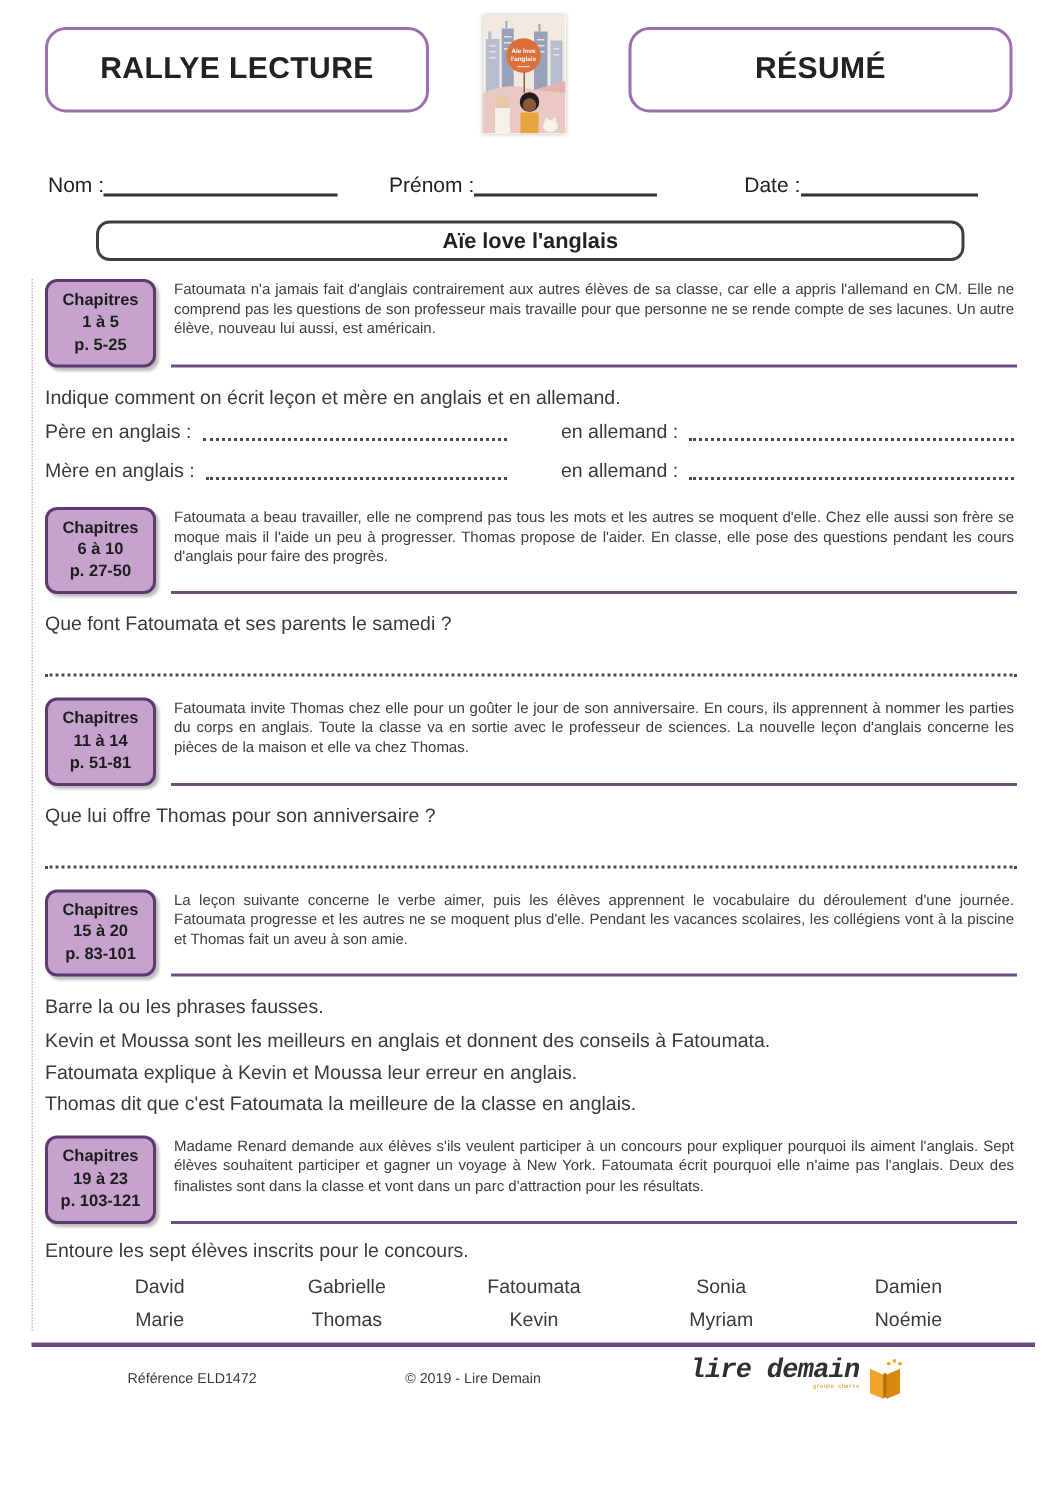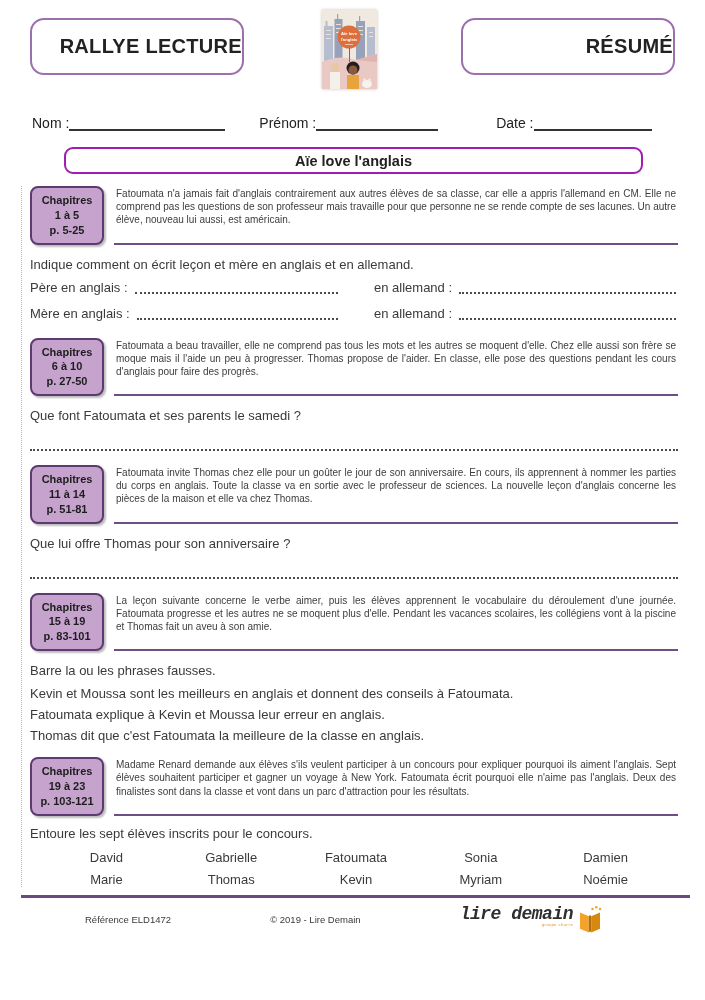--- a/index.html
+++ b/index.html
@@ -2,34 +2,34 @@
 <html lang="fr"><head>
 <meta charset="utf-8">
 <style>
   * { margin:0; padding:0; box-sizing:border-box; }
   html,body { background:#ffffff; }
   body { font-family:"Liberation Sans", sans-serif; color:#3a3a3a; }
   .page { position:relative; width:705px; height:1000px; background:#fff; overflow:hidden; padding-top:18px; }
 
   
   .header-row { display:flex; justify-content:space-between; align-items:flex-start; padding:0 30px; height:58px; }
-  .title-box { width:214px; height:57px; border:2px solid #9c6fae; border-radius:14px;
-               display:flex; align-items:center; justify-content:flex-end;
+  .title-box { width:256px; height:57px; border:2px solid #9c6fae; border-radius:14px;
+               display:flex; align-items:center; justify-content:center;
                font-size:20px; font-weight:bold; color:#222; letter-spacing:.3px; }
   .cover { position:absolute; left:322px; top:10px; width:55px; height:79px; box-shadow:0 0 3px rgba(0,0,0,.25); }
 
   
   .identity-row { display:flex; align-items:flex-end; padding:0 32px; margin-top:35px; height:20px; font-size:14px; color:#222; }
   .id-label { white-space:nowrap; }
   .id-line { border-bottom:2px solid #333; height:15px; }
   .line-nom { width:156px; } .line-prenom { width:122px; } .line-date { width:118px; }
   .id-gap1 { width:34px; } .id-gap2 { width:58px; }
 
   
-  .book-title-bar { margin:16px 62px 0 64px; height:27px; border:2px solid #a21caf; border-radius:9px;
+  .book-title-bar { margin:16px 62px 0 64px; height:27px; border:2px solid #404040; border-radius:9px;
                     display:flex; align-items:center; justify-content:center;
                     font-size:14.5px; font-weight:bold; color:#222; }
 
   
   .content { margin:12px 27px 0 21px; padding-left:8px; border-left:1.5px dotted #d2a4d2; }
   .section { margin-bottom:14px; }
   .sec-head { display:flex; align-items:stretch; }
   .badge { flex:0 0 74px; align-self:stretch; min-height:58px; background:#c5a3cd; border:2px solid #5e3a72; border-radius:8px;
            box-shadow:2px 2px 2px #bdbdbd; display:flex; flex-direction:column; justify-content:center;
            text-align:center; font-size:11px; font-weight:bold; color:#1d1d1d; line-height:1.35; padding:5px 2px; }
@@ -187,21 +187,21 @@
         <div class="summary">Fatoumata invite Thomas chez elle pour un goûter le jour de son anniversaire. En cours, ils apprennent à nommer les parties du corps en anglais. Toute la classe va en sortie avec le professeur de sciences. La nouvelle leçon d'anglais concerne les pièces de la maison et elle va chez Thomas.</div>
       </div>
       <div class="question">Que lui offre Thomas pour son anniversaire ?</div>
       <div class="dots-line"></div>
     </div>
 
     <div class="section">
       <div class="sec-head">
         <div class="badge">
           <span>Chapitres</span>
-          <span>15 à 19</span>
+          <span>15 à 20</span>
           <span>p. 83-101</span>
         </div>
         <div class="summary">La leçon suivante concerne le verbe aimer, puis les élèves apprennent le vocabulaire du déroulement d'une journée. Fatoumata progresse et les autres ne se moquent plus d'elle. Pendant les vacances scolaires, les collégiens vont à la piscine et Thomas fait un aveu à son amie.</div>
       </div>
       <div class="question">Barre la ou les phrases fausses.</div>
       <div class="statement">Kevin et Moussa sont les meilleurs en anglais et donnent des conseils à Fatoumata.</div>
       <div class="statement">Fatoumata explique à Kevin et Moussa leur erreur en anglais.</div>
       <div class="statement">Thomas dit que c'est Fatoumata la meilleure de la classe en anglais.</div>
     </div>
 

